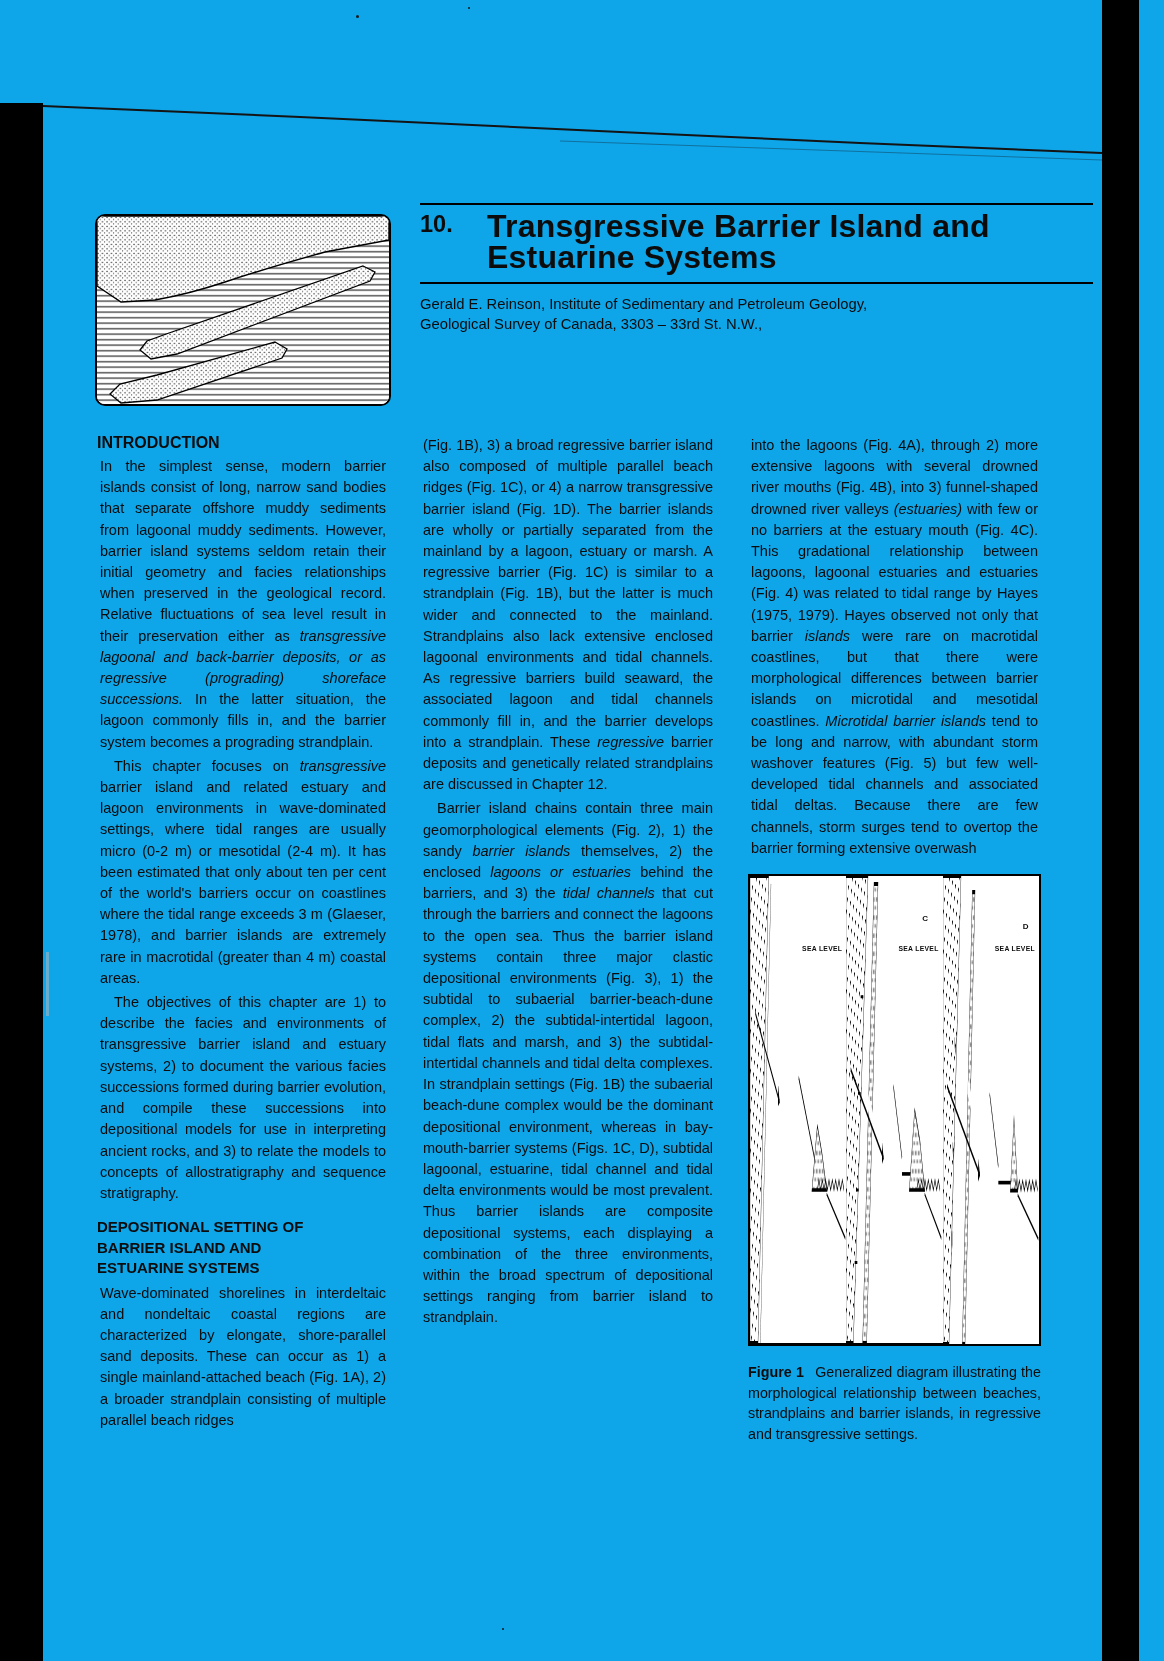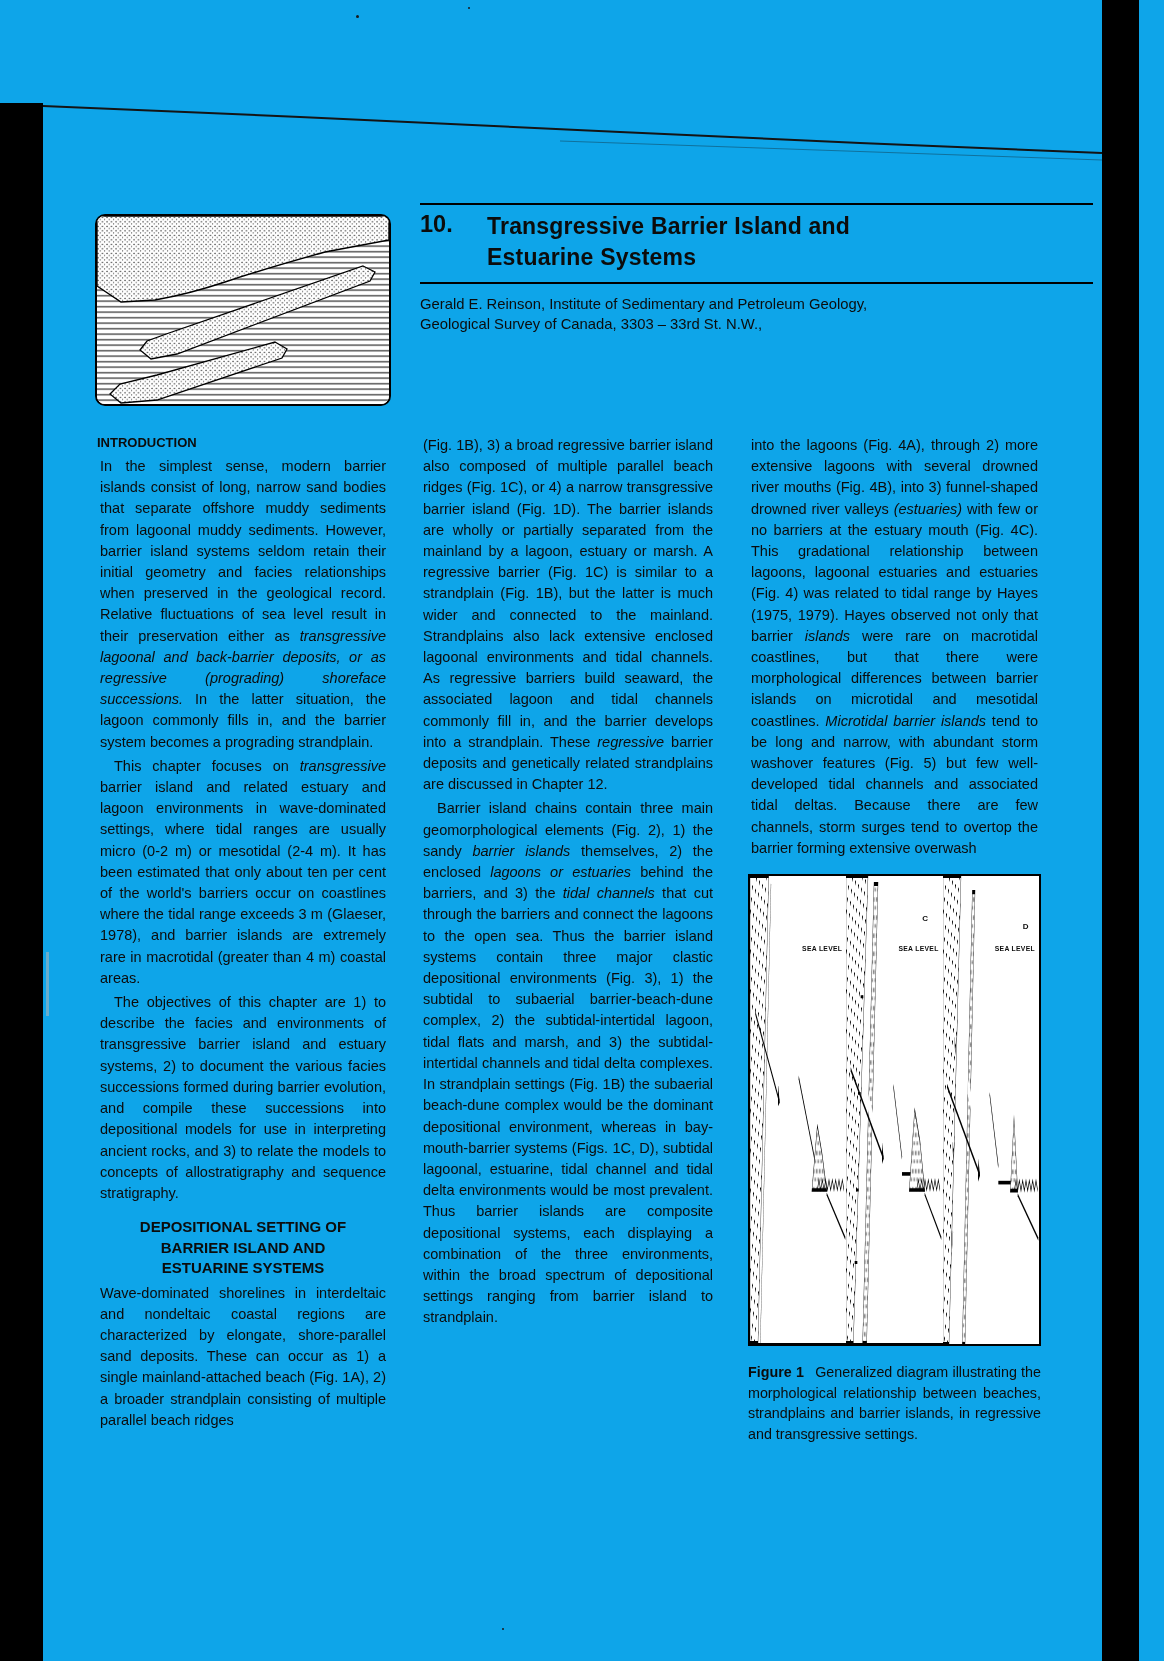--- a/index.html
+++ b/index.html
@@ -20,30 +20,30 @@
   .smudge{position:absolute;left:46px;top:952px;width:3px;height:64px;background:#b5b5b5;opacity:.55}
   
   .hero{position:absolute;left:95px;top:214px;width:296px;height:192px;border:2.5px solid #000;
         border-radius:10px;overflow:hidden;background:#fff}
   .hero svg{width:100%;height:100%;display:block}
   
   .rule{position:absolute;left:420px;width:673px;background:#000}
   .rule-top{top:203px;height:2px}
   .rule-bottom{top:282px;height:1.5px}
   .chapter-no{position:absolute;left:420px;top:211px;font-size:23.5px;font-weight:bold}
-  .title{position:absolute;left:487px;top:211px;font-size:23px;font-weight:bold;line-height:31px;
+  .title{position:absolute;left:487px;top:211px;font-size:32px;font-weight:bold;line-height:31px;
          white-space:pre-line;letter-spacing:.2px}
   .authors{position:absolute;left:420px;top:295px;font-size:14.8px;line-height:19.5px}
   
   .col{position:absolute;top:432px;font-size:14.5px;line-height:21.2px;text-align:justify}
   .col1{left:97px;width:292px}
   .col2{left:420px;width:296px}
   .col3{left:748px;width:293px}
-  h2.head{font-size:13px;font-weight:bold;text-align:left;line-height:21px;margin-bottom:2px}
-  h2.sec{font-size:15px;font-weight:bold;text-align:center;line-height:20.5px;margin-top:13px;margin-bottom:4px;
+  h2.head{font-size:16px;font-weight:bold;text-align:left;line-height:21px;margin-bottom:2px}
+  h2.sec{font-size:15px;font-weight:bold;text-align:left;line-height:20.5px;margin-top:13px;margin-bottom:4px;
          white-space:pre-line}
   .p{margin:3px}
   .indent{text-indent:14px}
   
   .fig1{margin-top:15px;border:2px solid #000;height:472px;display:flex;flex-direction:row;background:#fff}
   .panel{position:relative;flex:1;border-bottom:1.5px solid #000;overflow:hidden}
   .panel:last-child{border-bottom:none}
   .panel svg{position:absolute;inset:0;width:100%;height:100%}
   .plabel{position:absolute;top:4px;left:104px;right:4px;text-align:center;font-size:7.2px;font-weight:bold;
           letter-spacing:.2px}

